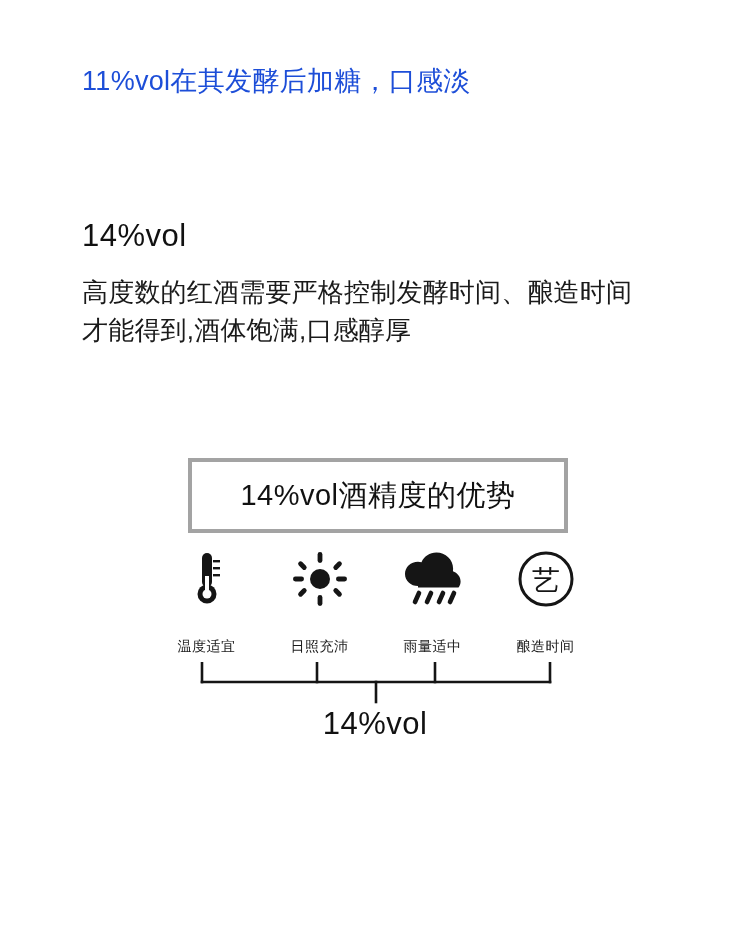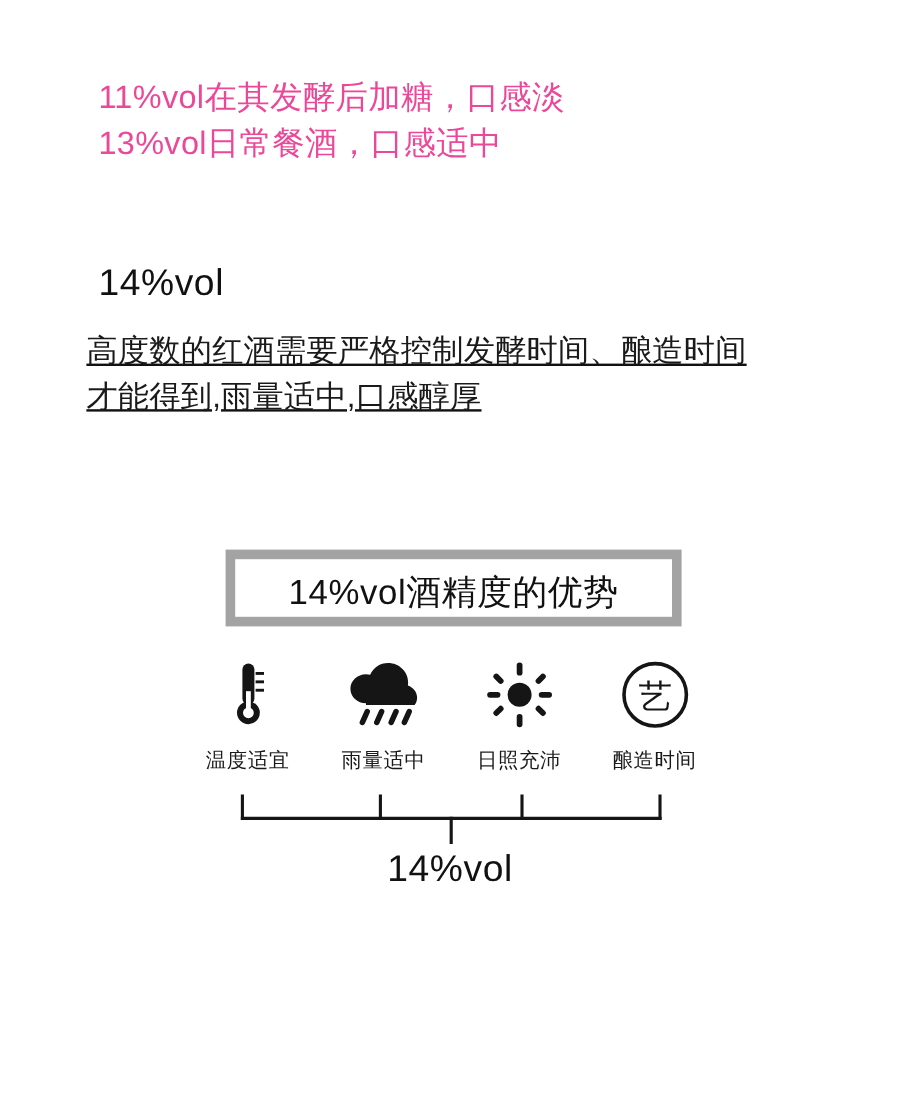--- a/index.html
+++ b/index.html
@@ -26,59 +26,58 @@
   .intro-list {
     position: absolute;
     left: 82px;
     top: 62px;
     width: 600px;
   }
   .intro-line {
     font-size: 27px;
     line-height: 38px;
     letter-spacing: 0.3px;
-    color: #ec4899;
+    color: #1d4ed8;
     white-space: nowrap;
   }
 
   .section-title {
     position: absolute;
     left: 82px;
     top: 216px;
     font-size: 31px;
     line-height: 40px;
     color: #111111;
     letter-spacing: 0.5px;
   }
 
   .section-body {
     position: absolute;
-    left: 72px;
+    left: 82px;
     top: 273px;
     width: 600px;
-    text-decoration: underline;
   }
   .section-body .body-line {
     font-size: 26px;
     line-height: 38px;
     color: #1a1a1a;
     white-space: nowrap;
     letter-spacing: 0.2px;
   }
 
   
   .headline-box {
     position: absolute;
     left: 188px;
     top: 458px;
     width: 380px;
-    height: 64px;
-    border: 8px solid #a3a3a3;
-    display: flex;
-    align-items: flex-end;
+    height: 75px;
+    border: 4px solid #a3a3a3;
+    display: flex;
+    align-items: center;
     justify-content: center;
     box-sizing: border-box;
   }
   .headline-box .headline-text {
     font-size: 29px;
     letter-spacing: 0.5px;
     color: #111111;
     white-space: nowrap;
   }
 
@@ -98,22 +97,22 @@
     flex-direction: column;
     align-items: center;
   }
   .icon-glyph {
     height: 62px;
     display: flex;
     align-items: center;
     justify-content: center;
   }
   .icon-caption {
-    margin-top: 12px;
-    font-size: 17px;
+    margin-top: 28px;
+    font-size: 14px;
     color: #1a1a1a;
     letter-spacing: 0.5px;
     white-space: nowrap;
   }
 
   
   .bracket {
     position: absolute;
     left: 200px;
     top: 662px;
@@ -133,28 +132,27 @@
     color: #111111;
   }
 </style>
 </head>
 <body>
 
 <div class="page">
 
   <div class="intro-list">
     <div class="intro-line">11%vol在其发酵后加糖，口感淡</div>
-    <div class="intro-line">13%vol日常餐酒，口感适中</div>
   </div>
 
   <div class="section-title">14%vol</div>
 
   <div class="section-body">
     <div class="body-line">高度数的红酒需要严格控制发酵时间、酿造时间</div>
-    <div class="body-line">才能得到,雨量适中,口感醇厚</div>
+    <div class="body-line">才能得到,酒体饱满,口感醇厚</div>
   </div>
 
   <div class="headline-box">
     <span class="headline-text">14%vol酒精度的优势</span>
   </div>
 
   <div class="icons-row">
 
     <div class="icon-item">
       <div class="icon-glyph">
@@ -162,35 +160,20 @@
           <rect x="12" y="3" width="10" height="34" rx="5" fill="#151515"></rect>
           <circle cx="17" cy="44" r="9.5" fill="#151515"></circle>
           <circle cx="17" cy="44" r="4.5" fill="#ffffff"></circle>
           <rect x="15" y="26" width="4" height="16" fill="#ffffff"></rect>
           <rect x="23" y="10" width="7" height="2.4" fill="#151515"></rect>
           <rect x="23" y="17" width="7" height="2.4" fill="#151515"></rect>
           <rect x="23" y="24" width="7" height="2.4" fill="#151515"></rect>
         </svg>
       </div>
       <div class="icon-caption">温度适宜</div>
-    </div>
-
-    <div class="icon-item">
-      <div class="icon-glyph">
-        <svg width="62" height="54" viewBox="0 0 62 54" fill="none" xmlns="http://www.w3.org/2000/svg">
-          <path d="M16 34c-7.2 0-13-5.4-13-12.1C3 15.2 8.8 9.8 16 9.8c1.2 0 2.4.2 3.5.5C22 4.5 27.7.6 34.4.6c9.2 0 16.7 7.2 16.7 16 0 .9-.1 1.8-.2 2.6 4.5 1.5 7.7 5.5 7.7 10.2 0 2.3-.8 4.4-2.1 6.1H16z" fill="#151515"></path>
-          <g stroke="#151515" stroke-width="4.6" stroke-linecap="round">
-            <line x1="17" y1="41" x2="13" y2="50"></line>
-            <line x1="29" y1="41" x2="25" y2="50"></line>
-            <line x1="41" y1="41" x2="37" y2="50"></line>
-            <line x1="52" y1="41" x2="48" y2="50"></line>
-          </g>
-        </svg>
-      </div>
-      <div class="icon-caption">雨量适中</div>
     </div>
 
     <div class="icon-item">
       <div class="icon-glyph">
         <svg width="56" height="56" viewBox="0 0 56 56" fill="none" xmlns="http://www.w3.org/2000/svg">
           <circle cx="28" cy="28" r="10" fill="#151515"></circle>
           <g fill="#151515">
             <rect x="25.6" y="1" width="4.8" height="11" rx="2.4"></rect>
             <rect x="25.6" y="44" width="4.8" height="11" rx="2.4"></rect>
             <rect x="1" y="25.6" width="11" height="4.8" rx="2.4"></rect>
@@ -200,20 +183,35 @@
             <rect x="8" y="36.4" width="4.8" height="10" rx="2.4" transform="rotate(45 10.4 41.4)"></rect>
             <rect x="43.2" y="36.4" width="4.8" height="10" rx="2.4" transform="rotate(-45 45.6 41.4)"></rect>
           </g>
         </svg>
       </div>
       <div class="icon-caption">日照充沛</div>
     </div>
 
     <div class="icon-item">
       <div class="icon-glyph">
+        <svg width="62" height="54" viewBox="0 0 62 54" fill="none" xmlns="http://www.w3.org/2000/svg">
+          <path d="M16 34c-7.2 0-13-5.4-13-12.1C3 15.2 8.8 9.8 16 9.8c1.2 0 2.4.2 3.5.5C22 4.5 27.7.6 34.4.6c9.2 0 16.7 7.2 16.7 16 0 .9-.1 1.8-.2 2.6 4.5 1.5 7.7 5.5 7.7 10.2 0 2.3-.8 4.4-2.1 6.1H16z" fill="#151515"></path>
+          <g stroke="#151515" stroke-width="4.6" stroke-linecap="round">
+            <line x1="17" y1="41" x2="13" y2="50"></line>
+            <line x1="29" y1="41" x2="25" y2="50"></line>
+            <line x1="41" y1="41" x2="37" y2="50"></line>
+            <line x1="52" y1="41" x2="48" y2="50"></line>
+          </g>
+        </svg>
+      </div>
+      <div class="icon-caption">雨量适中</div>
+    </div>
+
+    <div class="icon-item">
+      <div class="icon-glyph">
         <svg width="58" height="58" viewBox="0 0 58 58" fill="none" xmlns="http://www.w3.org/2000/svg">
           <circle cx="29" cy="29" r="26" fill="none" stroke="#151515" stroke-width="3"></circle>
           <text x="29" y="40" text-anchor="middle" font-family="'Liberation Sans','DejaVu Sans',sans-serif" font-size="28" fill="#151515">艺</text>
         </svg>
       </div>
       <div class="icon-caption">酿造时间</div>
     </div>
 
   </div>
 

